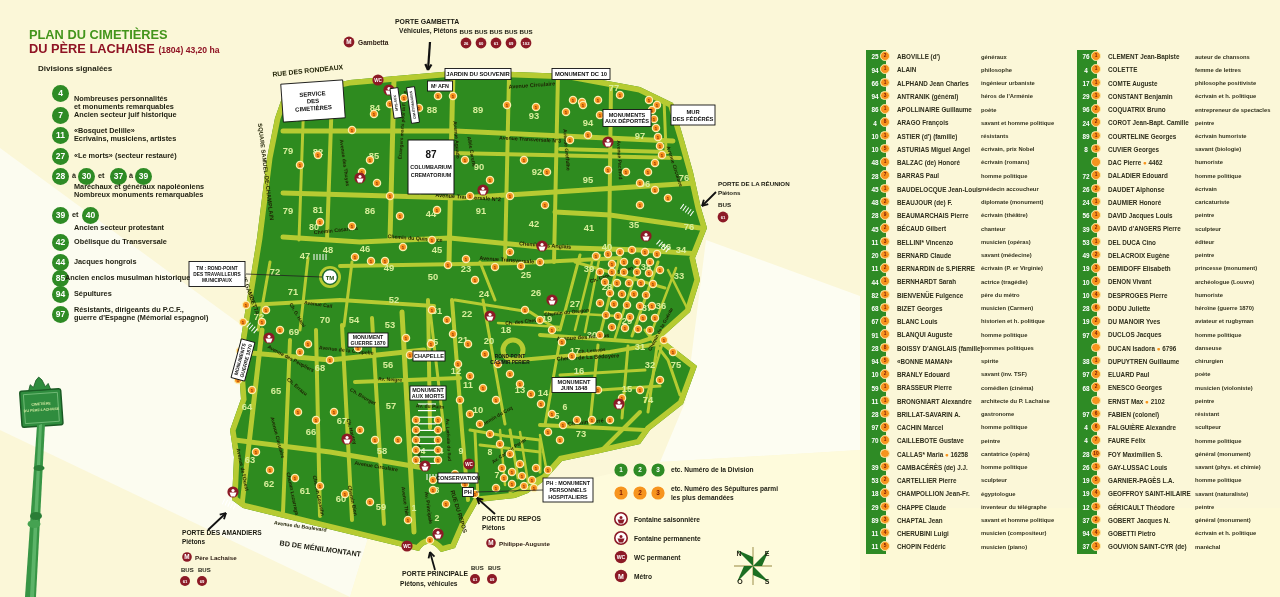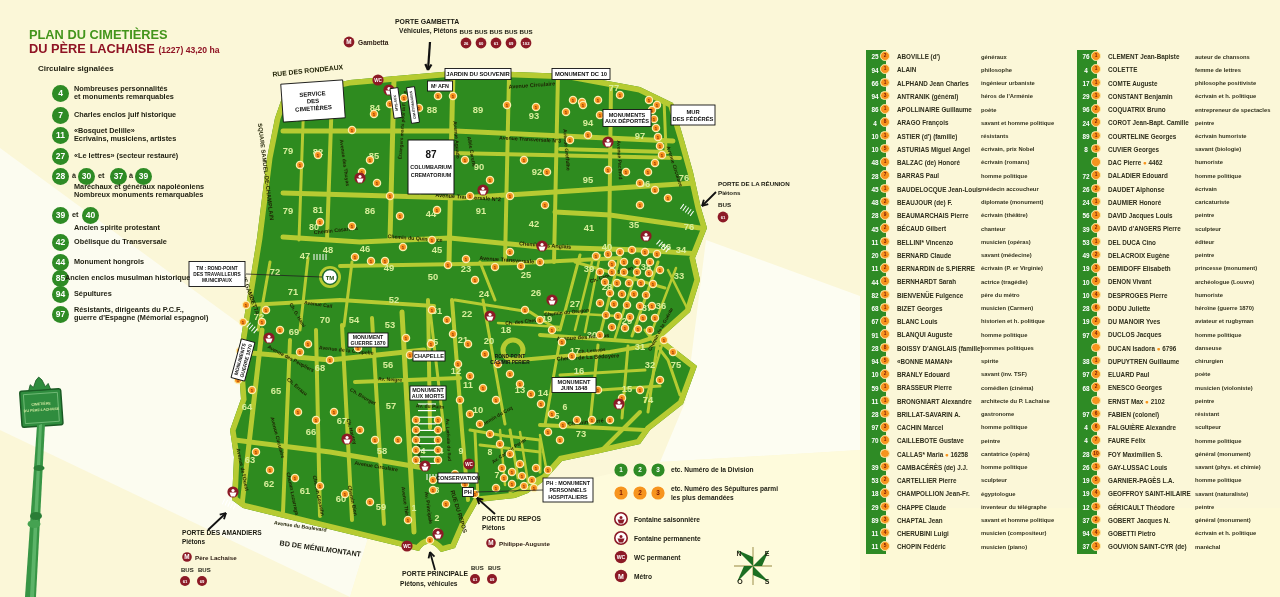--- a/index.html
+++ b/index.html
@@ -1257,55 +1257,55 @@
 </g>
 
 <polygon points="37,425 45,424 36,597 25,597" fill="#379545"></polygon>
 <polygon points="39,425 42,424 34,597 30,597" fill="#5CB368"></polygon>
 <ellipse cx="39" cy="468" rx="5.5" ry="3" fill="#2A7D36"></ellipse>
 <ellipse cx="36" cy="516" rx="6" ry="4" fill="#2A7D36"></ellipse>
 <ellipse cx="34" cy="524" rx="6.5" ry="4" fill="#45A251"></ellipse>
 </svg>
 
 <div class="lg" style="left:29px;top:31px;font-size:12.8px;color:#43951B">PLAN DU CIMETIÈRES</div>
-<div class="lg" style="left:29px;top:45px;font-size:12.8px;color:#8F1324">DU PÈRE LACHAISE <span style="font-size:8.6px">(1227) 43,20 ha</span></div>
-
-<div class="lg" style="left:38px;top:65px;font-size:8px">Circulaire signalées</div>
+<div class="lg" style="left:29px;top:45px;font-size:12.8px;color:#8F1324">DU PÈRE LACHAISE <span style="font-size:8.6px">(1804) 43,20 ha</span></div>
+
+<div class="lg" style="left:38px;top:65px;font-size:8px">Divisions signalées</div>
 
 <div class="lc" style="left:52px;top:85px;width:17px;height:17px;line-height:17px;font-size:8.5px">4</div>
-<div class="lg" style="left:74px;top:85px">Nombreuses personnalités<br>et monuments remarquables</div>
+<div class="lg" style="left:74px;top:95px">Nombreuses personnalités<br>et monuments remarquables</div>
 
 <div class="lc" style="left:52px;top:107px;width:17px;height:17px;line-height:17px;font-size:8.5px">7</div>
-<div class="lg" style="left:74px;top:111px">Charles enclos juif historique</div>
+<div class="lg" style="left:74px;top:111px">Ancien secteur juif historique</div>
 
 <div class="lc" style="left:52px;top:127px;width:17px;height:17px;line-height:17px;font-size:8.5px">11</div>
 <div class="lg" style="left:74px;top:127px">«Bosquet Delille»<br>Ecrivains, musiciens, artistes</div>
 
 <div class="lc" style="left:52px;top:148px;width:17px;height:17px;line-height:17px;font-size:8.5px">27</div>
-<div class="lg" style="left:74px;top:152px">«Le lettres» (secteur restauré)</div>
+<div class="lg" style="left:74px;top:152px">«Le morts» (secteur restauré)</div>
 
 <div class="lc" style="left:52px;top:168px;width:17px;height:17px;line-height:17px;font-size:8.5px">28</div>
 <div class="lg" style="left:72px;top:172px">à</div>
 <div class="lc" style="left:78px;top:168px;width:17px;height:17px;line-height:17px;font-size:8.5px">30</div>
 <div class="lg" style="left:98px;top:172px">et</div>
 <div class="lc" style="left:110px;top:168px;width:17px;height:17px;line-height:17px;font-size:8.5px">37</div>
 <div class="lg" style="left:129px;top:172px">à</div>
 <div class="lc" style="left:135px;top:168px;width:17px;height:17px;line-height:17px;font-size:8.5px">39</div>
 <div class="lg" style="left:74px;top:183px">Maréchaux et généraux napoléoniens<br>Nombreux monuments remarquables</div>
 
 <div class="lc" style="left:52px;top:207px;width:17px;height:17px;line-height:17px;font-size:8.5px">39</div>
 <div class="lg" style="left:72px;top:211px">et</div>
 <div class="lc" style="left:82px;top:207px;width:17px;height:17px;line-height:17px;font-size:8.5px">40</div>
-<div class="lg" style="left:74px;top:224px">Ancien spirite protestant</div>
+<div class="lg" style="left:74px;top:224px">Ancien secteur protestant</div>
 
 <div class="lc" style="left:52px;top:234px;width:17px;height:17px;line-height:17px;font-size:8.5px">42</div>
 <div class="lg" style="left:74px;top:238px">Obélisque du Transversale</div>
 
 <div class="lc" style="left:52px;top:254px;width:17px;height:17px;line-height:17px;font-size:8.5px">44</div>
-<div class="lg" style="left:74px;top:258px">Monument hongrois</div>
+<div class="lg" style="left:74px;top:258px">Jacques hongrois</div>
 
 <div class="lc" style="left:52px;top:270px;width:17px;height:17px;line-height:17px;font-size:8.5px">85</div>
 <div class="lg" style="left:65px;top:274px">Ancien enclos musulman historique</div>
 
 <div class="lc" style="left:52px;top:286px;width:17px;height:17px;line-height:17px;font-size:8.5px">94</div>
 <div class="lg" style="left:74px;top:290px">Sépultures</div>
 
 <div class="lc" style="left:52px;top:306px;width:17px;height:17px;line-height:17px;font-size:8.5px">97</div>
 <div class="lg" style="left:74px;top:306px">Résistants, dirigeants du P.C.F.,<br>guerre d'Espagne  (Mémorial espagnol)</div>
 

